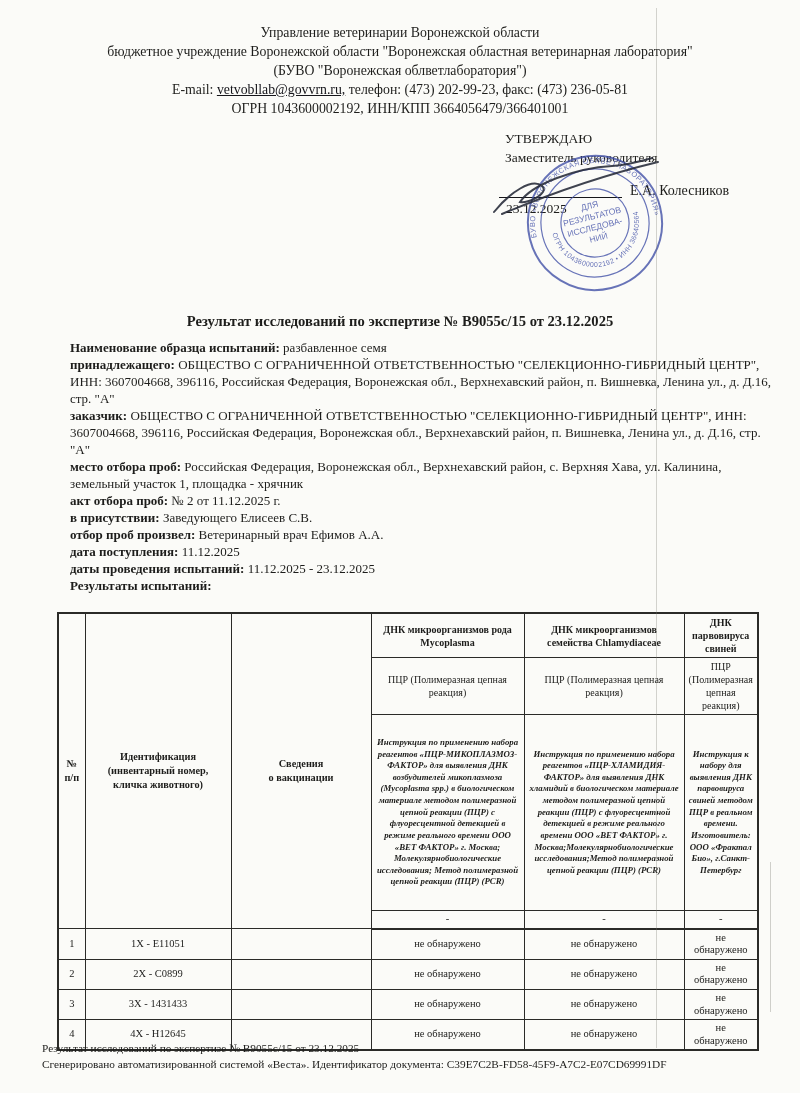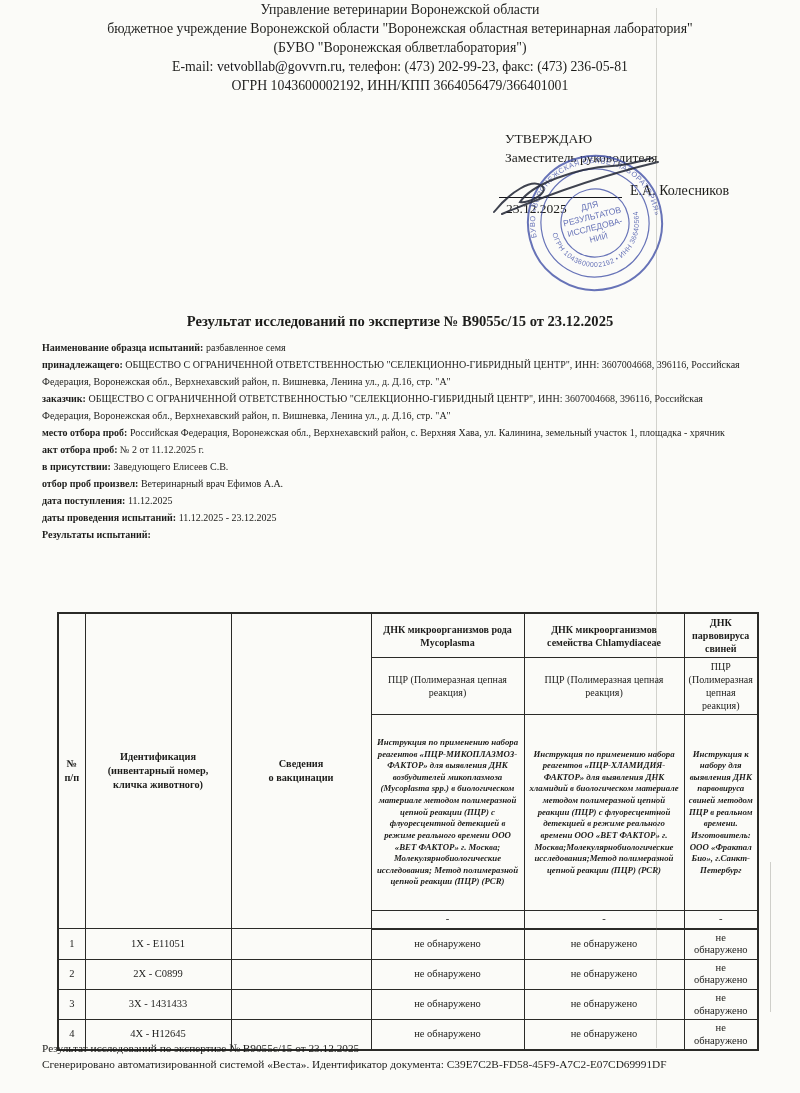--- a/index.html
+++ b/index.html
@@ -6,34 +6,34 @@
   body{
     width:800px;height:1093px;
     background:#fbfbf8;
     font-family:"Liberation Serif","DejaVu Serif",serif;
     color:#1d1d1b;
     position:relative;
     overflow:hidden;
   }
   .page{position:absolute;inset:0;}
   
-  .letterhead{text-align:center;font-size:13.8px;line-height:19px;}
-  .letterhead .email{color:#15151a;}
+  .letterhead{padding-top:13px;text-align:center;font-size:13.8px;line-height:19px;margin-top:10px;}
+  .letterhead .email{color:#15151a;text-decoration:underline;}
   
   .approval{position:absolute;inset:0;}
   .appr-line1{position:absolute;left:505px;top:131px;font-size:13.5px;}
   .appr-line2{position:absolute;left:505px;top:150px;font-size:13.5px;}
   .sig-line{position:absolute;left:499px;top:197px;width:123px;border-top:1.6px solid #16161a;}
   .appr-name{position:absolute;left:630px;top:183px;font-size:14px;}
   .appr-date{position:absolute;left:506px;top:201px;font-size:13.5px;}
   .stamp-svg{position:absolute;left:480px;top:128px;}
   
   .doc-title{position:absolute;left:0;top:313px;width:100%;text-align:center;font-weight:bold;font-size:14.6px;}
   
-  .details{position:absolute;left:42px;top:339px;width:702px;font-size:10px;line-height:17px;}
+  .details{position:absolute;left:70px;top:339px;width:702px;font-size:13px;line-height:17px;}
   .details p{margin:0;}
   .details .lbl{font-weight:bold;}
   
   .results-table{
     position:absolute;left:57px;top:612px;width:700px;
     border-collapse:collapse;table-layout:fixed;
     border:2px solid #2b2b28;
   }
   .results-table td{
     border:1px solid #2b2b28;

